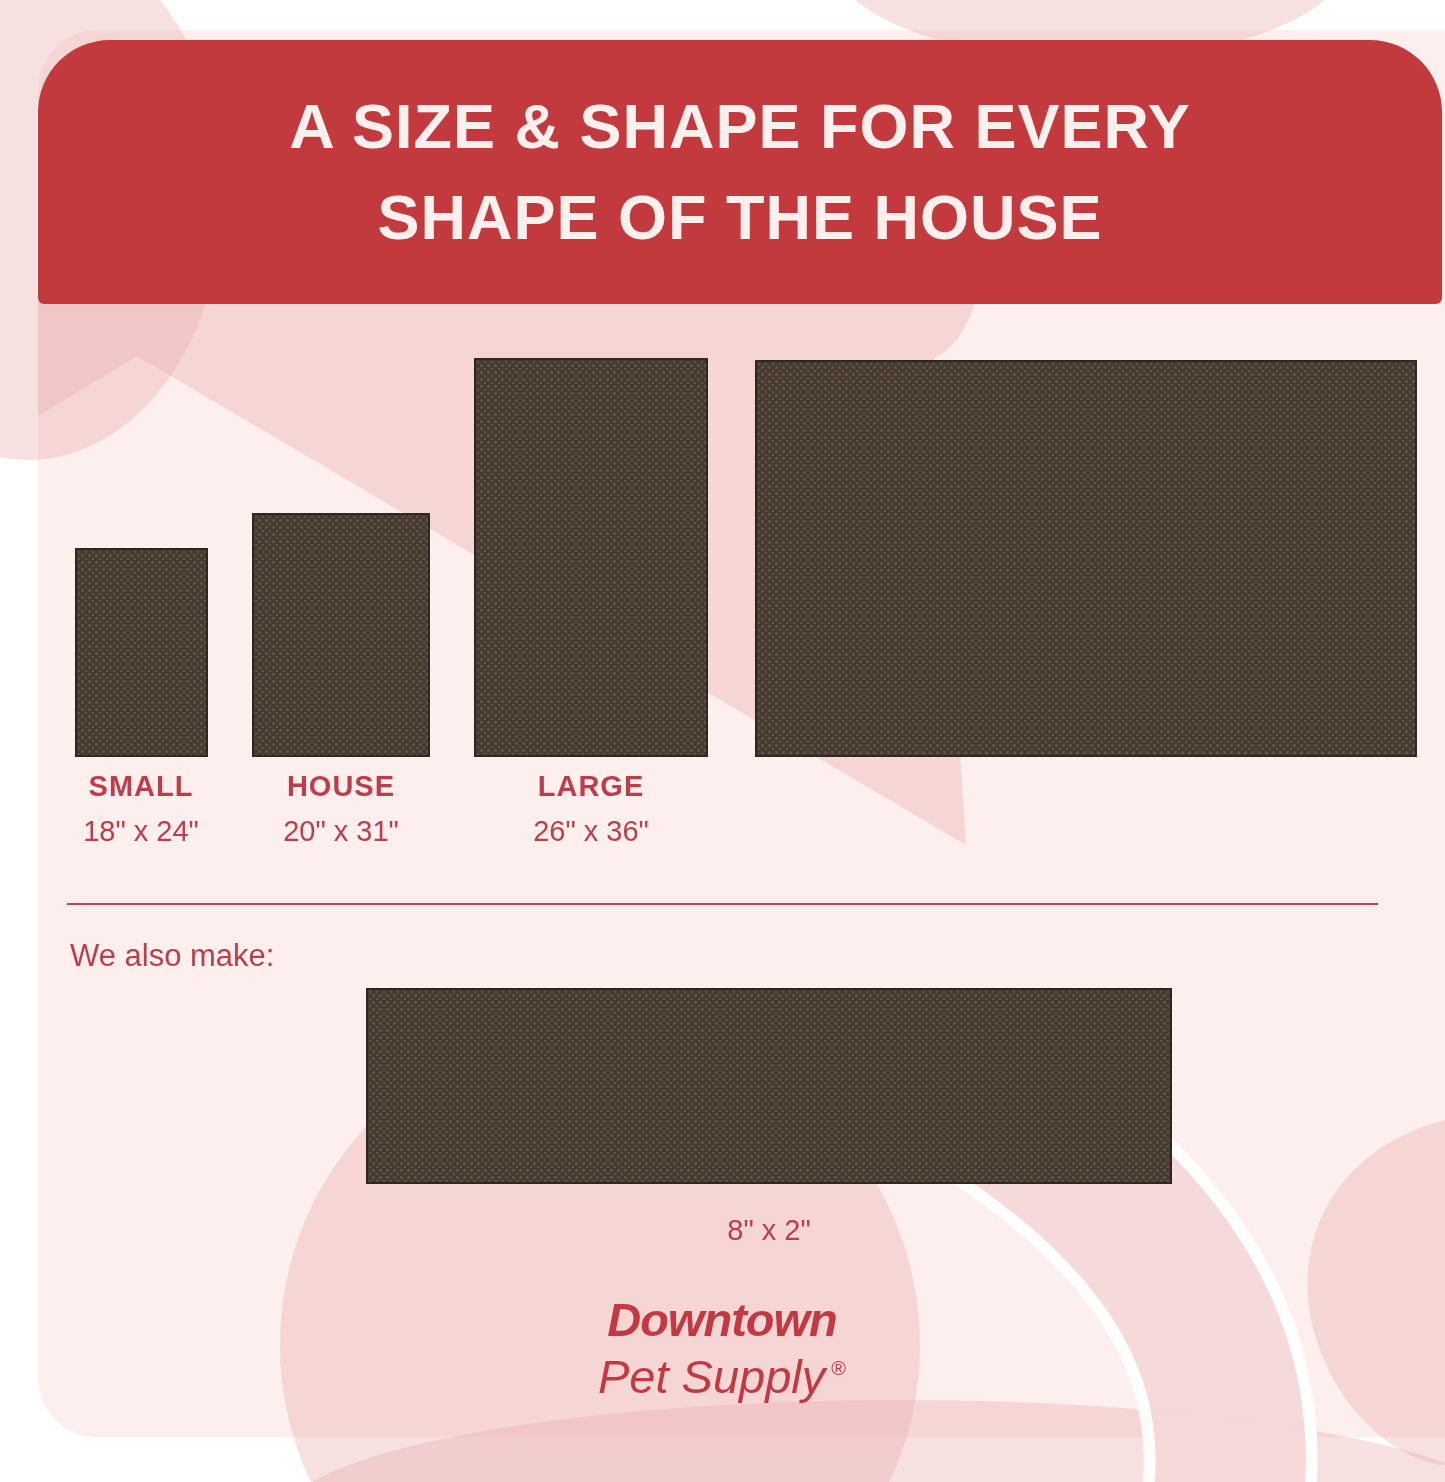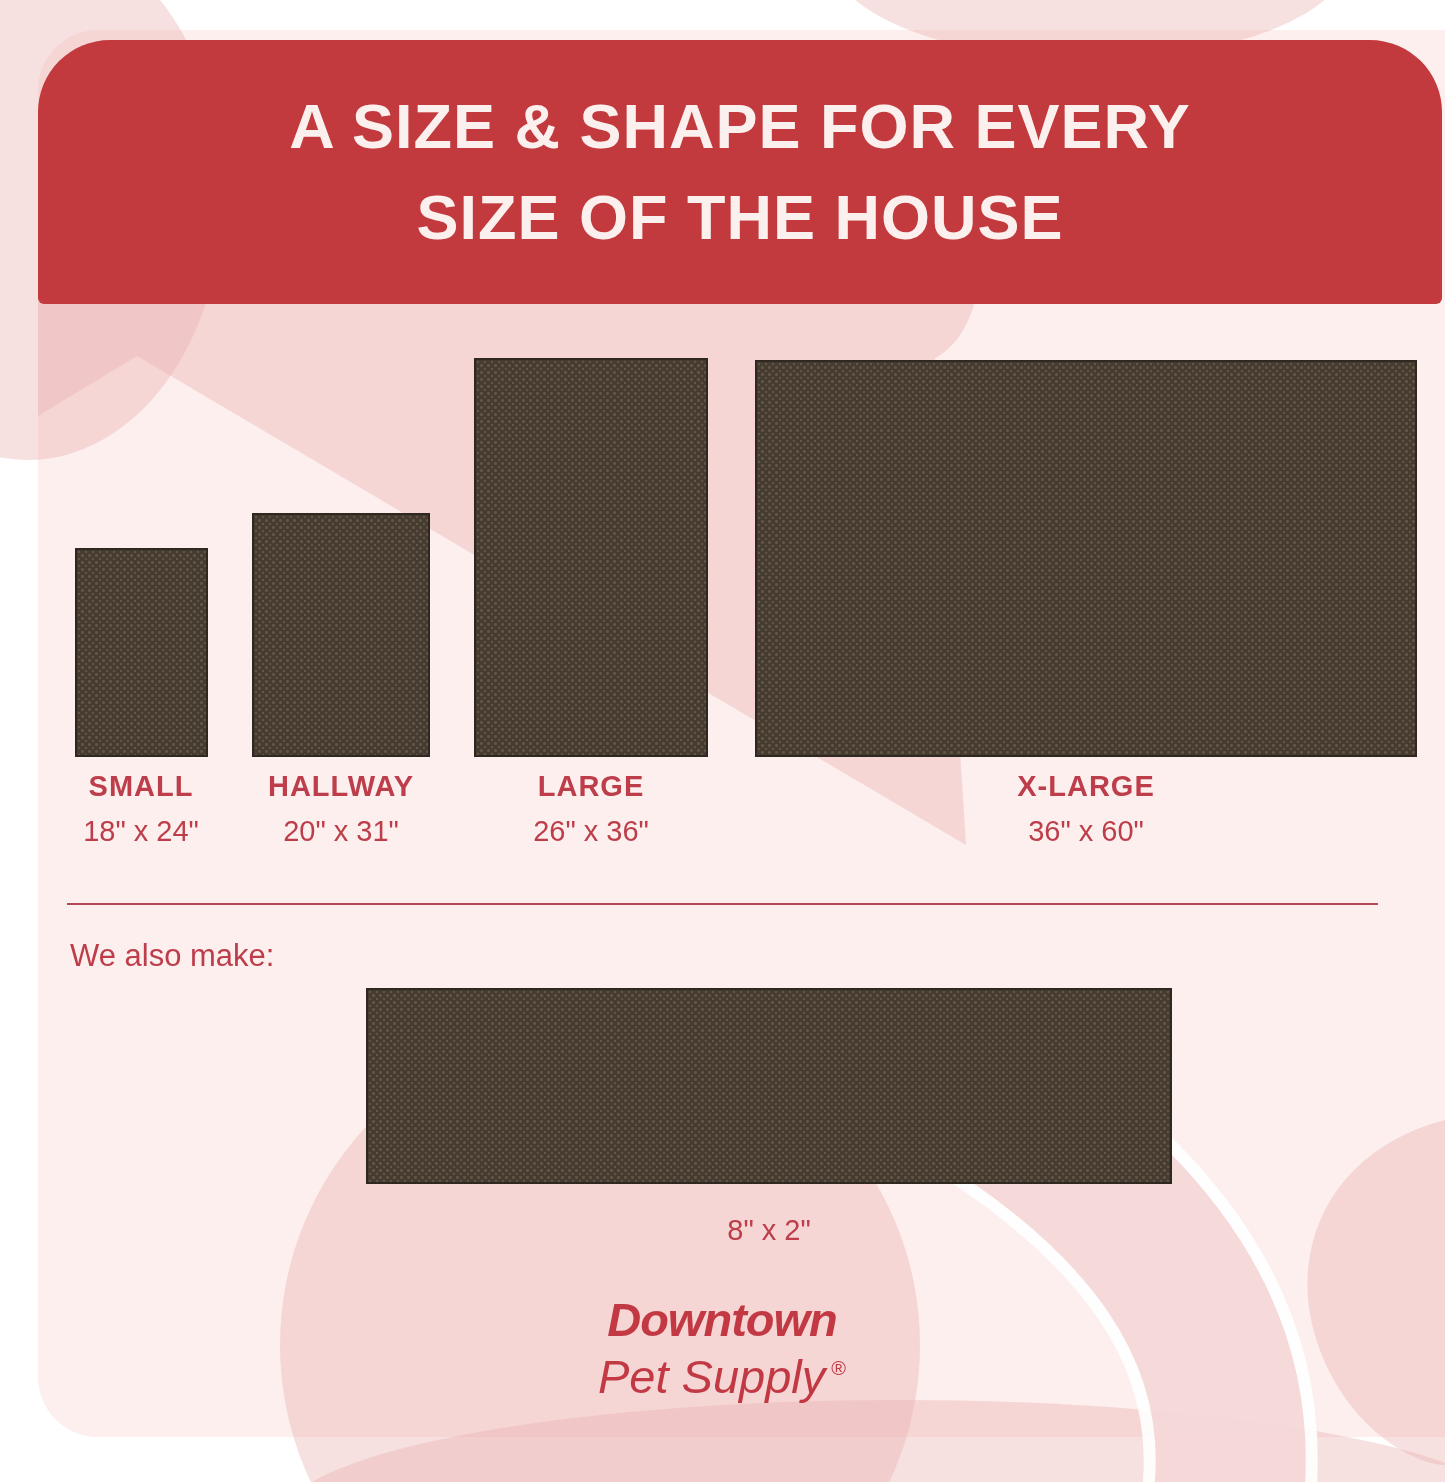--- a/index.html
+++ b/index.html
@@ -85,43 +85,39 @@
 
       <path d="M1445,1120 C1330,1150 1285,1250 1318,1345 C1350,1435 1420,1465 1445,1465 Z"></path>
     </g>
 
     <path d="M960,1085 C1150,1200 1240,1330 1230,1482" stroke="#ffffff" stroke-width="174" fill="none" stroke-linecap="round" opacity="0.9"></path>
     <path d="M960,1085 C1150,1200 1240,1330 1230,1482" stroke="rgba(234,174,174,0.45)" stroke-width="150" fill="none" stroke-linecap="round"></path>
   </svg>
 
   <div id="header" class="layer">
     <span class="title-line">A SIZE &amp; SHAPE FOR EVERY</span>
-    <span class="title-line">SIZE OF THE HOUSE</span>
+    <span class="title-line">SHAPE OF THE HOUSE</span>
   </div>
 
   <div id="mat-small" class="mat layer"></div>
   <div id="mat-medium" class="mat layer"></div>
   <div id="mat-large" class="mat layer"></div>
   <div id="mat-xlarge" class="mat layer"></div>
 
   <div id="label-small" class="size-label layer">
     <div class="size-name">SMALL</div>
     <div class="size-dims">18" x 24"</div>
   </div>
   <div id="label-medium" class="size-label layer">
-    <div class="size-name">HALLWAY</div>
+    <div class="size-name">HOUSE</div>
     <div class="size-dims">20" x 31"</div>
   </div>
   <div id="label-large" class="size-label layer">
     <div class="size-name">LARGE</div>
     <div class="size-dims">26" x 36"</div>
-  </div>
-  <div id="label-xlarge" class="size-label layer">
-    <div class="size-name">X-LARGE</div>
-    <div class="size-dims">36" x 60"</div>
   </div>
 
   <div id="divider" class="layer"></div>
   <div id="also-make" class="layer">We also make:</div>
 
   <div id="mat-runner" class="mat layer"></div>
   <div id="label-runner" class="size-label layer">
     <div class="size-dims">8" x 2"</div>
   </div>
 

